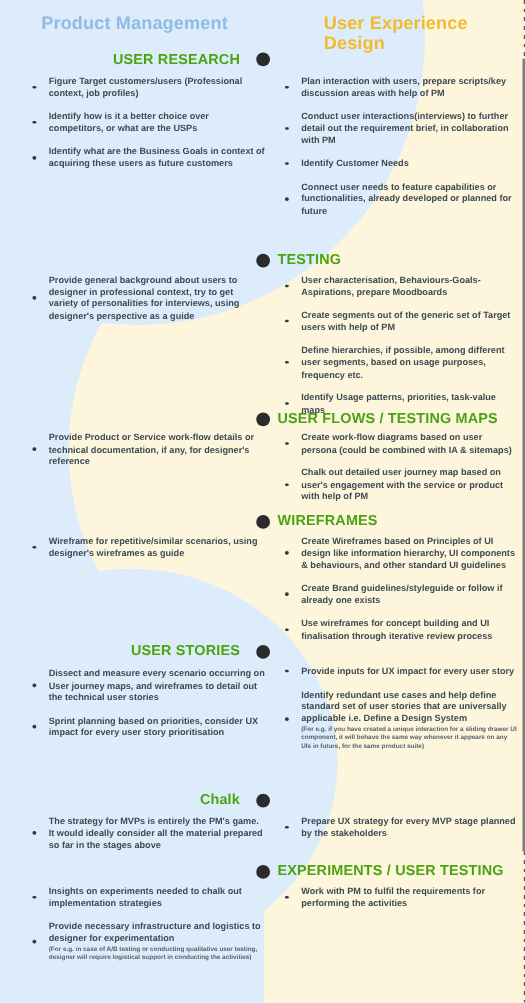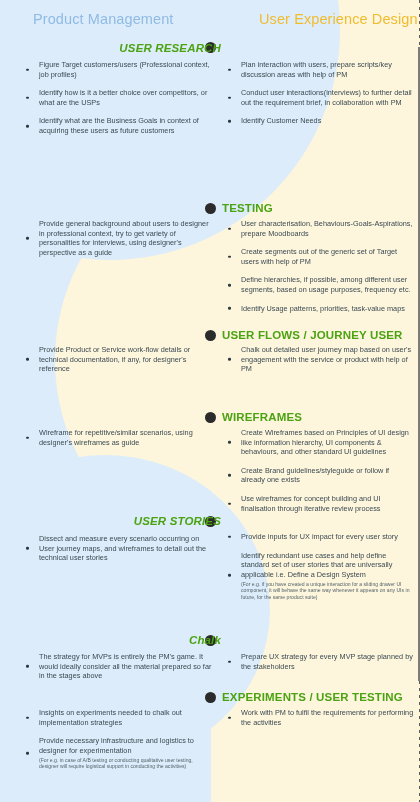--- a/index.html
+++ b/index.html
@@ -73,36 +73,36 @@
     background:repeating-linear-gradient(to bottom,#5b5b5b 0 3px,transparent 3px 7px);
   }
   .node{
     position:absolute;left:205px;width:11px;height:11px;border-radius:50%;
     background:#2b2b2b;
   }
 
   
   .col-title{
     position:absolute;top:11px;
-    font-size:14.5px;font-weight:normal;letter-spacing:.1px;
+    font-size:14.5px;font-weight:bold;letter-spacing:.1px;
   }
   .title-left{left:33px;color:#8fbbe4;}
   .title-right{left:259px;color:#f0bc2e;}
 
   .heading{
     position:absolute;
     font-size:11.5px;font-weight:bold;color:#4ba312;
     letter-spacing:.15px;white-space:nowrap;
   }
   .heading.right{left:222px;text-align:left;}
-  .heading.left{right:199px;text-align:left;font-style:italic;}
+  .heading.left{right:228px;text-align:left;}
 
   .blk{
     position:absolute;
-    font-size:7.3px;line-height:9.6px;color:#3c4a52;
+    font-size:7.3px;line-height:9.6px;color:#3c4a52;font-weight:bold;
   }
   .blk.left{left:20px;width:192px;}
   .blk.right{left:222px;width:192px;}
 
   ul.items{list-style:none;margin:0;padding:0;}
   ul.items li{
     position:relative;
     padding-left:19px;
     margin-bottom:9px;
   }
@@ -141,21 +141,21 @@
   <div class="node" style="top:412px"></div>
   <div class="node" style="top:516px"></div>
   <div class="node" style="top:635px"></div>
   <div class="node" style="top:692px"></div>
 
   <div class="col-title title-left">Product Management</div>
   <div class="col-title title-right">User Experience Design</div>
 
   <div class="heading left" style="top:42px">USER RESEARCH</div>
   <div class="heading right" style="top:202px">TESTING</div>
-  <div class="heading right" style="top:329px">USER FLOWS / JOURNEY USER</div>
+  <div class="heading right" style="top:329px">USER FLOWS / TESTING MAPS</div>
   <div class="heading right" style="top:411px">WIREFRAMES</div>
   <div class="heading left" style="top:515px">USER STORIES</div>
   <div class="heading left" style="top:634px">Chalk</div>
   <div class="heading right" style="top:691px">EXPERIMENTS / USER TESTING</div>
 
   <div class="blk left" style="top:60px">
       <ul class="items">
         <li><span class="dot"></span>Figure Target customers/users (Professional context, job profiles)</li>
         <li><span class="dot"></span>Identify how is it a better choice over competitors, or what are the USPs</li>
         <li><span class="dot"></span>Identify what are the Business Goals in context of acquiring these users as future customers</li>
@@ -172,51 +172,54 @@
       </ul>
     </div>
   <div class="blk left" style="top:428px">
       <ul class="items">
         <li><span class="dot"></span>Wireframe for repetitive/similar scenarios, using designer's wireframes as guide</li>
       </ul>
     </div>
   <div class="blk left" style="top:534px">
       <ul class="items">
         <li><span class="dot"></span>Dissect and measure every scenario occurring on User journey maps, and wireframes to detail out the technical user stories</li>
+        <li><span class="dot"></span>Sprint planning based on priorities, consider UX impact for every user story prioritisation</li>
       </ul>
     </div>
   <div class="blk left" style="top:652px">
       <ul class="items">
         <li><span class="dot"></span>The strategy for MVPs is entirely the PM's game. It would ideally consider all the material prepared so far in the stages above</li>
       </ul>
     </div>
   <div class="blk left" style="top:708px">
       <ul class="items">
         <li><span class="dot"></span>Insights on experiments needed to chalk out implementation strategies</li>
         <li><span class="dot"></span>Provide necessary infrastructure and logistics to designer for experimentation<span class="note">(For e.g. in case of A/B testing or conducting qualitative user testing, designer will require logistical support in conducting the activities)</span></li>
       </ul>
     </div>
 
   <div class="blk right" style="top:60px">
       <ul class="items">
         <li><span class="dot"></span>Plan interaction with users, prepare scripts/key discussion areas with help of PM</li>
         <li><span class="dot"></span>Conduct user interactions(interviews) to further detail out the requirement brief, in collaboration with PM</li>
         <li><span class="dot"></span>Identify Customer Needs</li>
+        <li><span class="dot"></span>Connect user needs to feature capabilities or functionalities, already developed or planned for future</li>
       </ul>
     </div>
   <div class="blk right" style="top:219px">
       <ul class="items">
         <li><span class="dot"></span>User characterisation, Behaviours-Goals-Aspirations, prepare Moodboards</li>
         <li><span class="dot"></span>Create segments out of the generic set of Target users with help of PM</li>
         <li><span class="dot"></span>Define hierarchies, if possible, among different user segments, based on usage purposes, frequency etc.</li>
         <li><span class="dot"></span>Identify Usage patterns, priorities, task-value maps</li>
       </ul>
     </div>
   <div class="blk right" style="top:345px">
       <ul class="items">
+        <li><span class="dot"></span>Create work-flow diagrams based on user persona (could be combined with IA &amp; sitemaps)</li>
         <li><span class="dot"></span>Chalk out detailed user journey map based on user's engagement with the service or product with help of PM</li>
       </ul>
     </div>
   <div class="blk right" style="top:428px">
       <ul class="items">
         <li><span class="dot"></span>Create Wireframes based on Principles of UI design like information hierarchy, UI components &amp; behaviours, and other standard UI guidelines</li>
         <li><span class="dot"></span>Create Brand guidelines/styleguide or follow if already one exists</li>
         <li><span class="dot"></span>Use wireframes for concept building and UI finalisation through iterative review process</li>
       </ul>
     </div>

